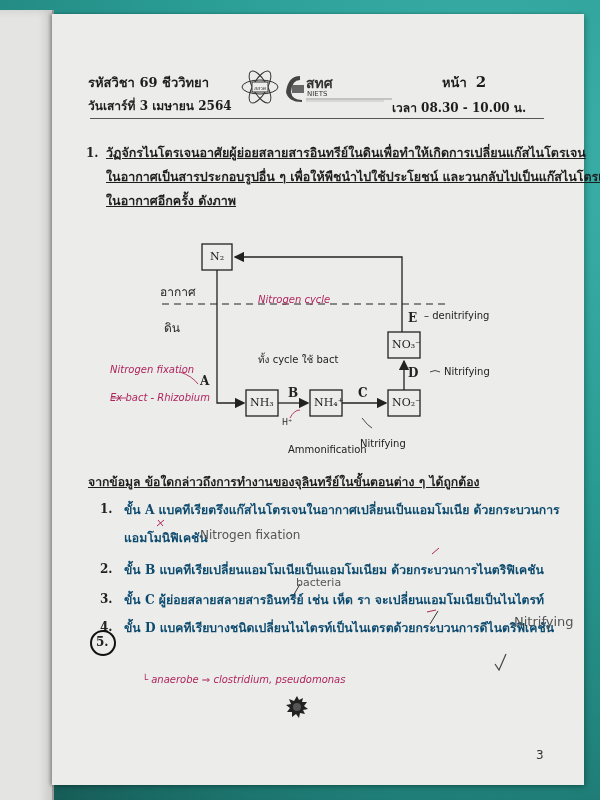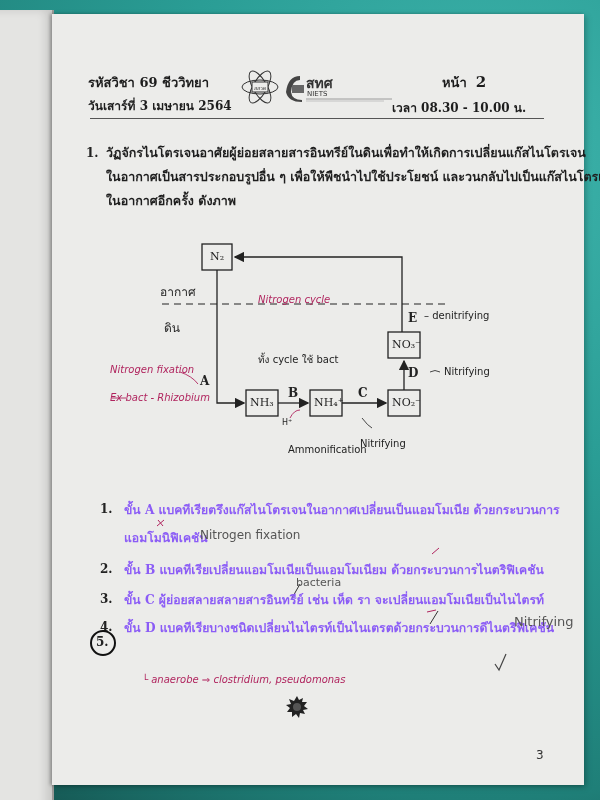--- a/index.html
+++ b/index.html
@@ -21,28 +21,28 @@
   .hdr { position:absolute; font-size:13px; color:#1d1d1d; font-weight:bold; }
   .hdr.small { font-size:12px; }
   .rule { position:absolute; left:38px; right:40px; height:1px; background:#555; }
   .logo-atom {
     position:absolute; left:188px; top:56px; width:40px; height:34px;
   }
   .logo-niets {
     position:absolute; left:232px; top:58px; width:110px; height:32px;
   }
   .q-num { position:absolute; font-size:12px; color:#222; font-weight:bold; }
-  .q-text { position:absolute; font-size:12.5px; color:#1e1e1e; font-weight:bold; line-height:24px; white-space:nowrap; }
+  .q-text { position:absolute; font-size:12.5px; color:#1e1e1e; font-weight:bold; line-height:24px; white-space:nowrap;text-decoration:underline; }
   .diagram-svg { position:absolute; left:0; top:0; }
   .hw { font-family: "DejaVu Sans", sans-serif; position:absolute; white-space:nowrap; }
   .hw.magenta { color:#b0245e; font-size:10px; font-style:italic; }
   .hw.pencil { color:#555; font-size:12px; }
   .hw.dark { color:#222; font-size:10px; }
   .opt-num { position:absolute; font-size:12px; font-weight:bold; color:#222; }
-  .opt-text { position:absolute; font-size:12.2px; font-weight:bold; color:#8b5cf6; white-space:nowrap; }
+  .opt-text { position:absolute; font-size:12.2px; font-weight:bold; color:#0c4a6e; white-space:nowrap; }
   .circle { position:absolute; left:38px; top:616px; width:22px; height:22px; border:2px solid #111; border-radius:50%; }
   .emblem { position:absolute; left:234px; top:682px; width:22px; height:22px; }
   .pgnum { position:absolute; left:484px; top:734px; font-size:12px; color:#333; font-family:"DejaVu Sans", sans-serif; }
   .lbl { position:absolute; font-size:12px; color:#222; }
 </style>
 </head>
 <body>
 
 <div class="left-page"></div>
 
@@ -138,20 +138,21 @@
   <div class="hw magenta" style="left:206px; top:280px;">Nitrogen cycle</div>
   <div class="hw dark" style="left:206px; top:296px;margin-top:42px;">ทั้ง cycle ใช้ bact</div>
   <div class="hw magenta" style="left:58px; top:350px;">Nitrogen fixation</div>
   <div class="hw magenta" style="left:58px; top:366px;margin-top:12px;">Ex bact - Rhizobium</div>
   <div class="hw dark" style="left:230px; top:404px; font-size:8px;">H⁺</div>
   <div class="hw dark" style="left:236px; top:430px;">Ammonification</div>
   <div class="hw dark" style="left:308px; top:424px;">Nitrifying</div>
   <div class="hw dark" style="left:392px; top:352px;">Nitrifying</div>
   <div class="hw dark" style="left:372px; top:296px;">– <span>denitrifying</span></div>
 
+  <div class="q-text" style="left:36px; top:456px; font-size:12.2px;">จากข้อมูล ข้อใดกล่าวถึงการทำงานของจุลินทรีย์ในขั้นตอนต่าง ๆ ได้ถูกต้อง</div>
 
   <div class="opt-num" style="left:48px; top:488px;">1.</div>
   <div class="opt-text" style="left:72px; top:486px;">ขั้น A แบคทีเรียตรึงแก๊สไนโตรเจนในอากาศเปลี่ยนเป็นแอมโมเนีย ด้วยกระบวนการ</div>
   <div class="opt-text" style="left:72px; top:514px;">แอมโมนิฟิเคชัน</div>
   <div class="hw pencil" style="left:148px; top:514px;">Nitrogen fixation</div>
 
   <div class="opt-num" style="left:48px; top:548px;">2.</div>
   <div class="opt-text" style="left:72px; top:546px;">ขั้น B แบคทีเรียเปลี่ยนแอมโมเนียเป็นแอมโมเนียม ด้วยกระบวนการไนตริฟิเคชัน</div>
 
   <div class="opt-num" style="left:48px; top:578px;">3.</div>

